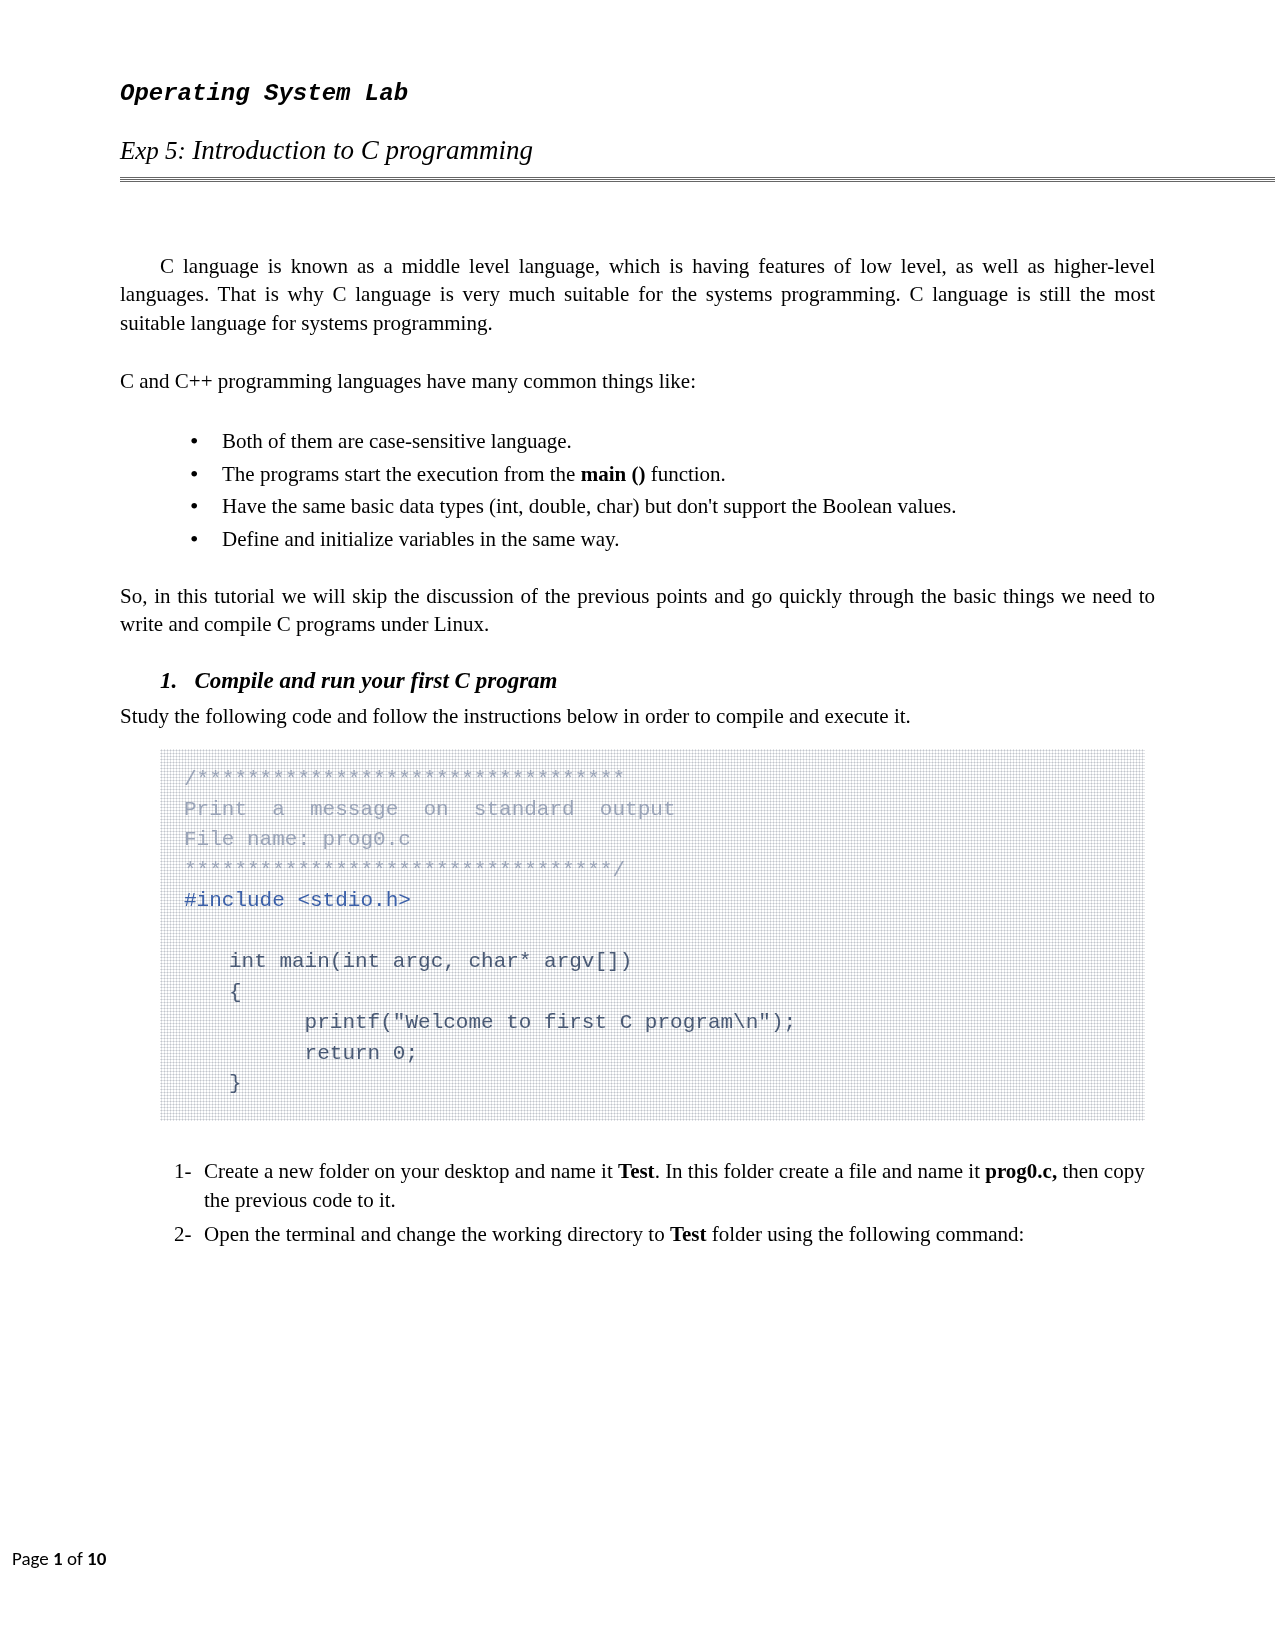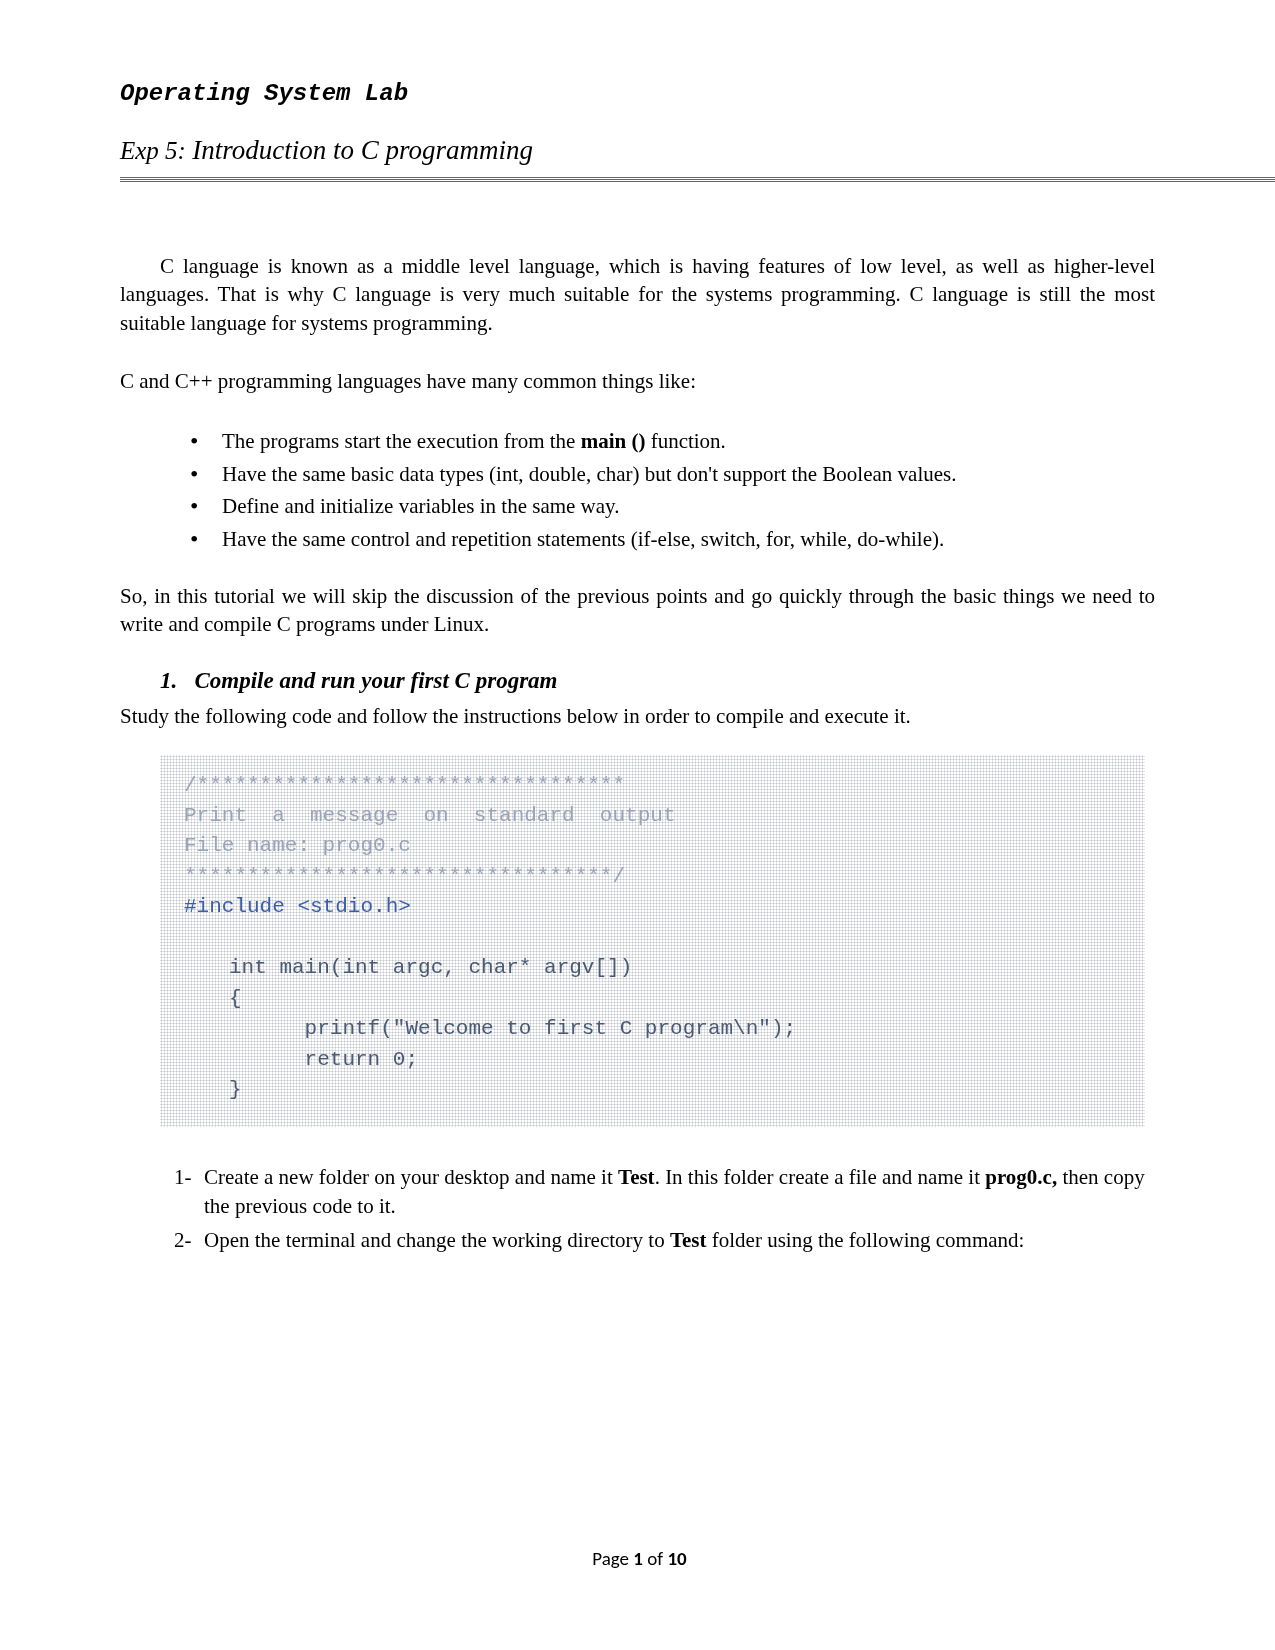--- a/index.html
+++ b/index.html
@@ -89,22 +89,21 @@
     margin-bottom: 6px;
   }
   ol.steps li::before {
     content: counter(step) "-";
     position: absolute;
     left: 0;
   }
   .footer {
     position: absolute;
     bottom: 80px;
-    left: 4px; right: 0;
-    text-align: center;
+    left: 12px; right: 0;
     font-family: Calibri, Arial, sans-serif;
     font-size: 19px;
   }
   .bold { font-weight: bold; }
 </style>
 </head>
 <body>
 
 <div class="header-lab">Operating System Lab</div>
 
@@ -112,35 +111,35 @@
   <span class="exp-label">Exp 5: </span><span class="exp-title">Introduction  to C programming</span>
 </div>
 
 <hr class="thick-rule">
 
 <p class="body-text indent">C language is known as a middle level language, which is having features of low level, as well as higher-level languages. That is why C language is very much suitable for the systems programming. C language is still the most suitable  language for systems programming.</p>
 
 <p class="body-text">C and C++ programming  languages have many common things like:</p>
 
 <ul class="bullets">
+  <li>Both of them are case-sensitive language.</li>
   <li>
     <span>The programs  start the execution from the </span><span class="bold">main ()</span><span> function.</span>
   </li>
   <li>Have the same basic data types (int, double,  char) but don't support the Boolean values.</li>
   <li>Define and initialize  variables in the same way.</li>
-  <li>Have the same control and repetition statements (if-else, switch, for, while, do-while).</li>
 </ul>
 
 <p class="body-text">So, in this tutorial we will skip the discussion of the previous points and go quickly  through the basic things we need to write and compile  C programs under Linux.</p>
 
 <div class="section-heading">
   <span>1.</span>&nbsp;&nbsp;&nbsp;<span>Compile and run your first C program</span>
 </div>
 
-<p class="body-text" style="margin-bottom:24px">Study the following  code and follow the instructions  below in order to compile and execute it.</p>
+<p class="body-text" style="margin-bottom:18px">Study the following  code and follow the instructions  below in order to compile and execute it.</p>
 
 <div class="code-block"><span class="cmt">/**********************************</span>
 <span class="cmt">Print  a  message  on  standard  output</span>
 <span class="cmt">File name: prog0.c</span>
 <span class="cmt">**********************************/</span>
 <span class="hdr">#include &lt;stdio.h&gt;</span>
 
 <span class="kw">int main(int argc, char* argv[])</span>
 <span class="kw">{</span>
 <span class="kw">      printf("Welcome to first C program\n");</span>

